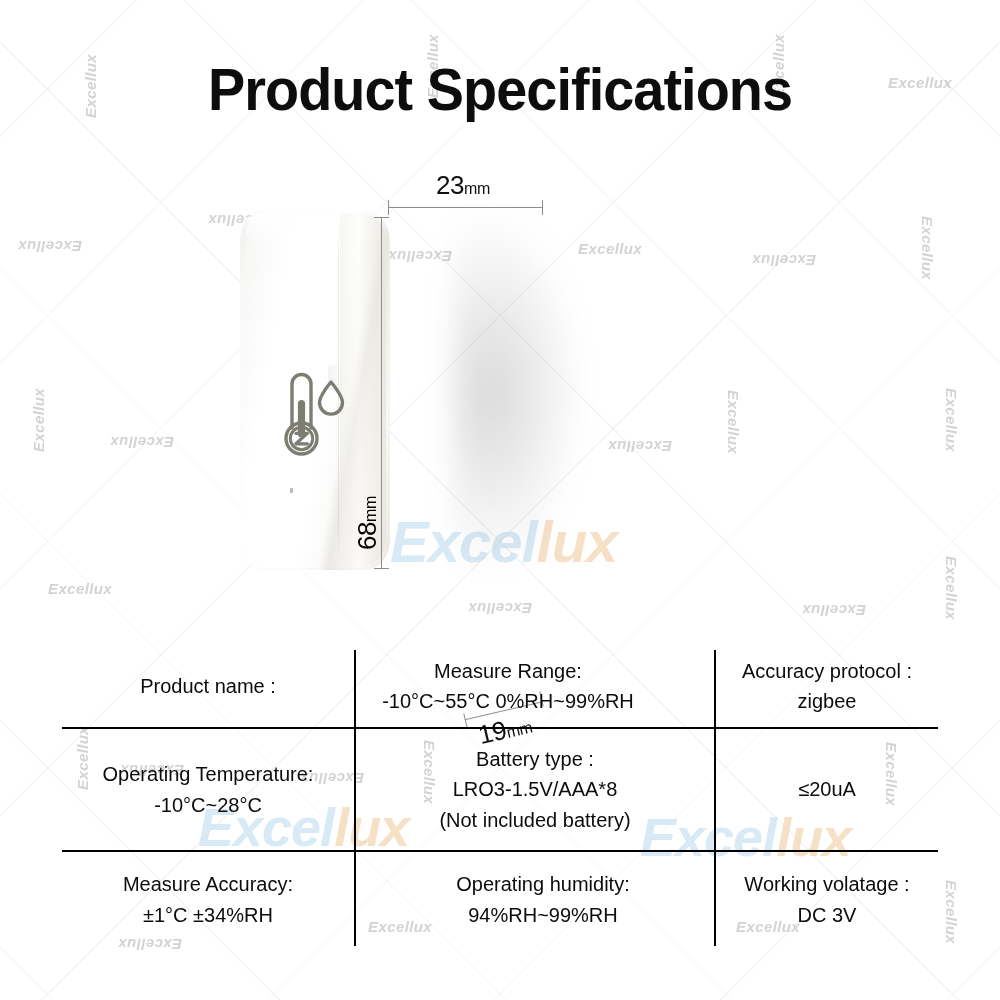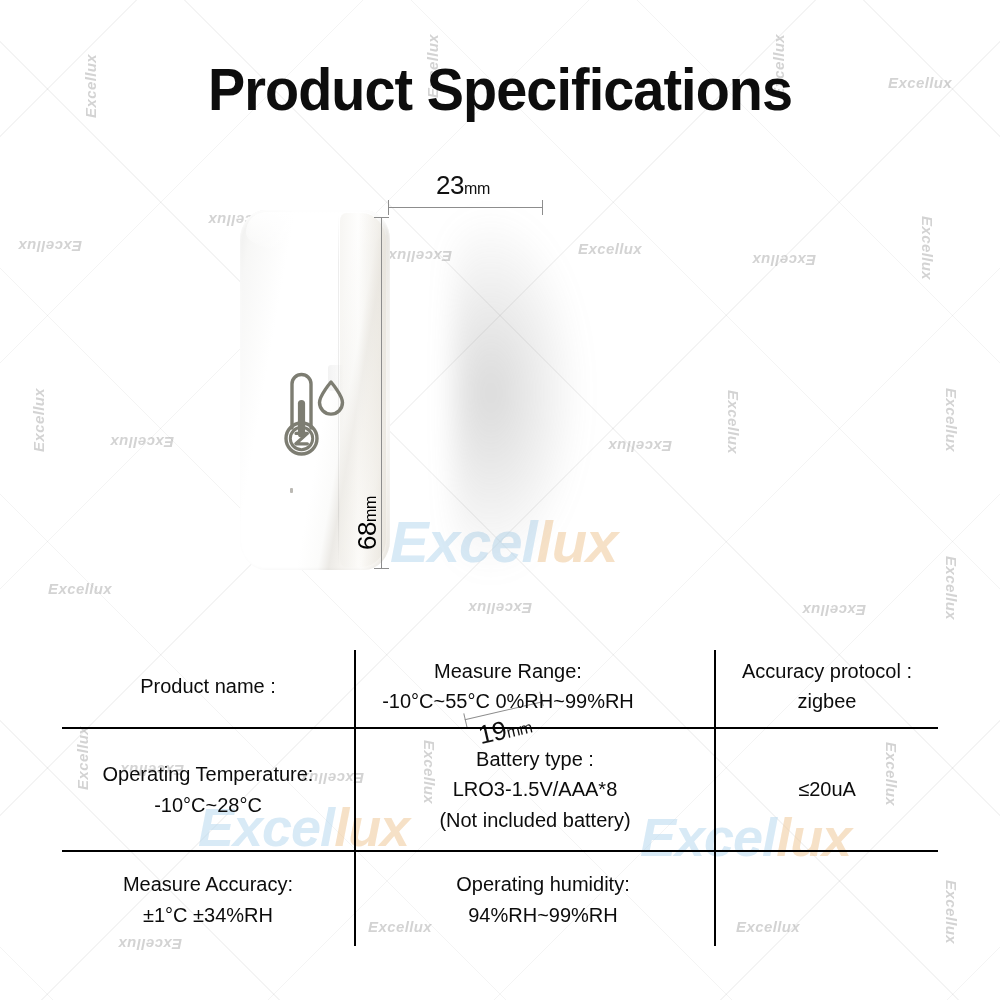--- a/index.html
+++ b/index.html
@@ -362,15 +362,19 @@
     </div>
 
     <div class="cell" style="left:0;    top:207px; width:292px; height:95px;">
       <span class="line">Measure Accuracy:</span>
       <span class="line">±1°C  ±34%RH</span>
     </div>
     <div class="cell" style="left:294px; top:207px; width:358px; height:95px;margin-left:8px;">
       <span class="line">Operating humidity:</span>
       <span class="line">94%RH~99%RH</span>
     </div>
+    <div class="cell" style="left:654px; top:207px; width:222px; height:95px;">
+      <span class="line">Working volatage :</span>
+      <span class="line">DC 3V</span>
+    </div>
   </div>
 
 </div>
 
 </body></html>

